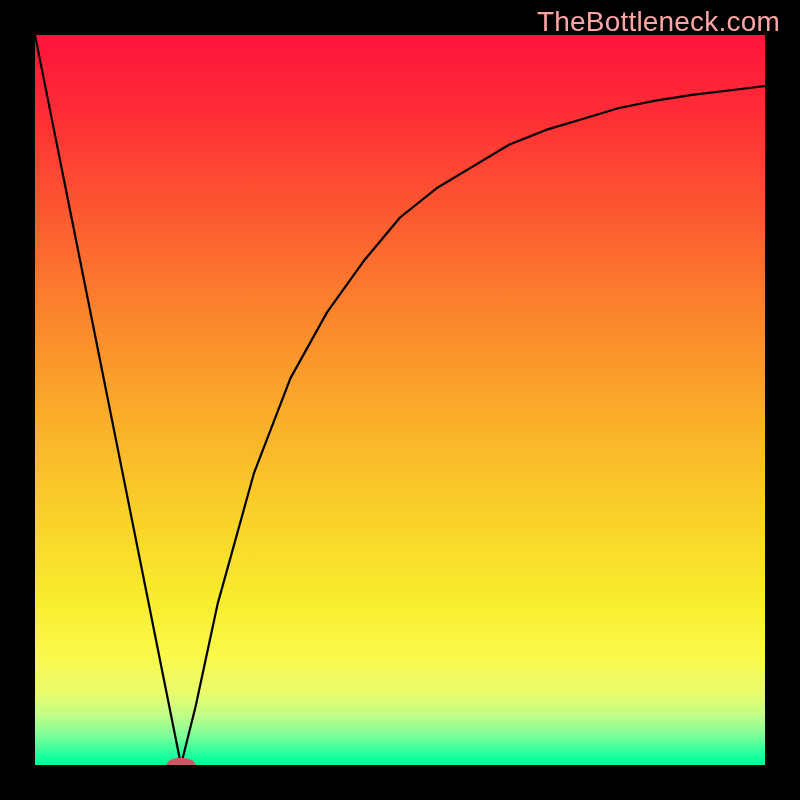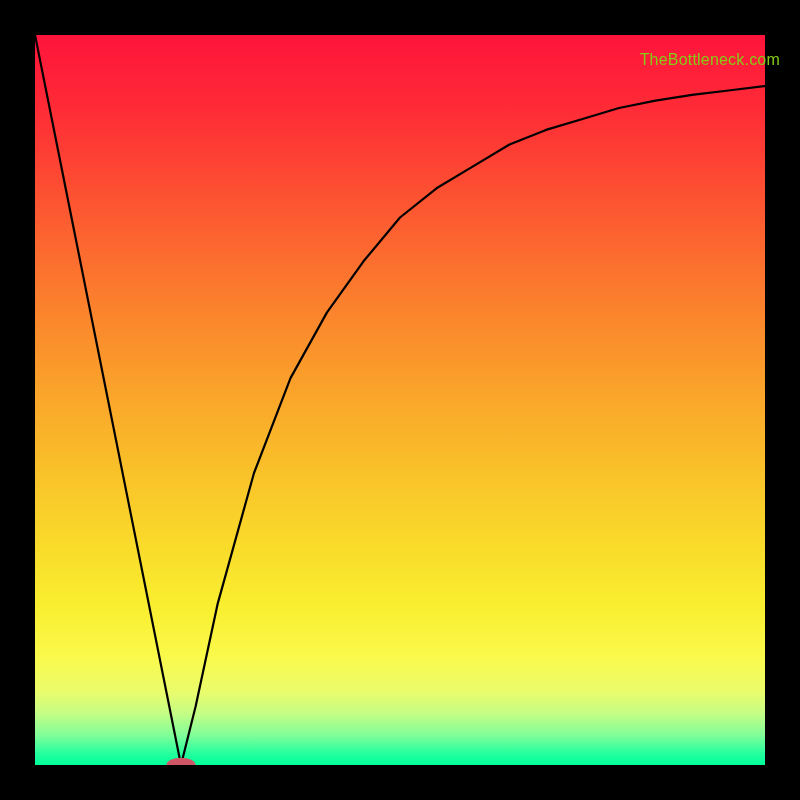--- a/index.html
+++ b/index.html
@@ -8,26 +8,25 @@
     width: 800px;
     height: 800px;
     background: #000;
     font-family: Arial, Helvetica, sans-serif;
     position: relative;
   }
   .watermark {
     position: absolute;
     top: 6px;
     right: 20px;
-    color: #84cc16;
-    font-size: 16px;
+    color: #fca5a5;
+    font-size: 28px;
     font-weight: 500;
     z-index: 10;
     letter-spacing: 0.2px;
-    margin-top: 45px;
   }
   .plot-area {
     position: absolute;
     left: 35px;
     top: 35px;
     width: 730px;
     height: 730px;
   }
   svg { display: block; }
 </style>

